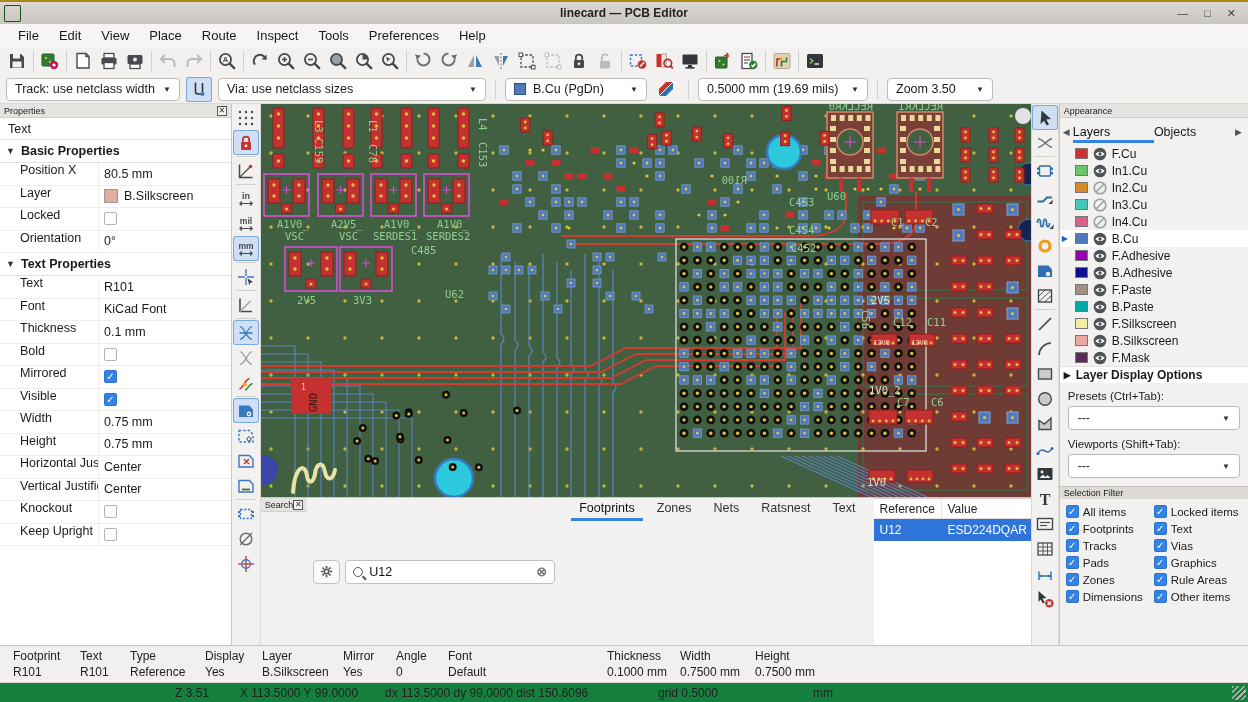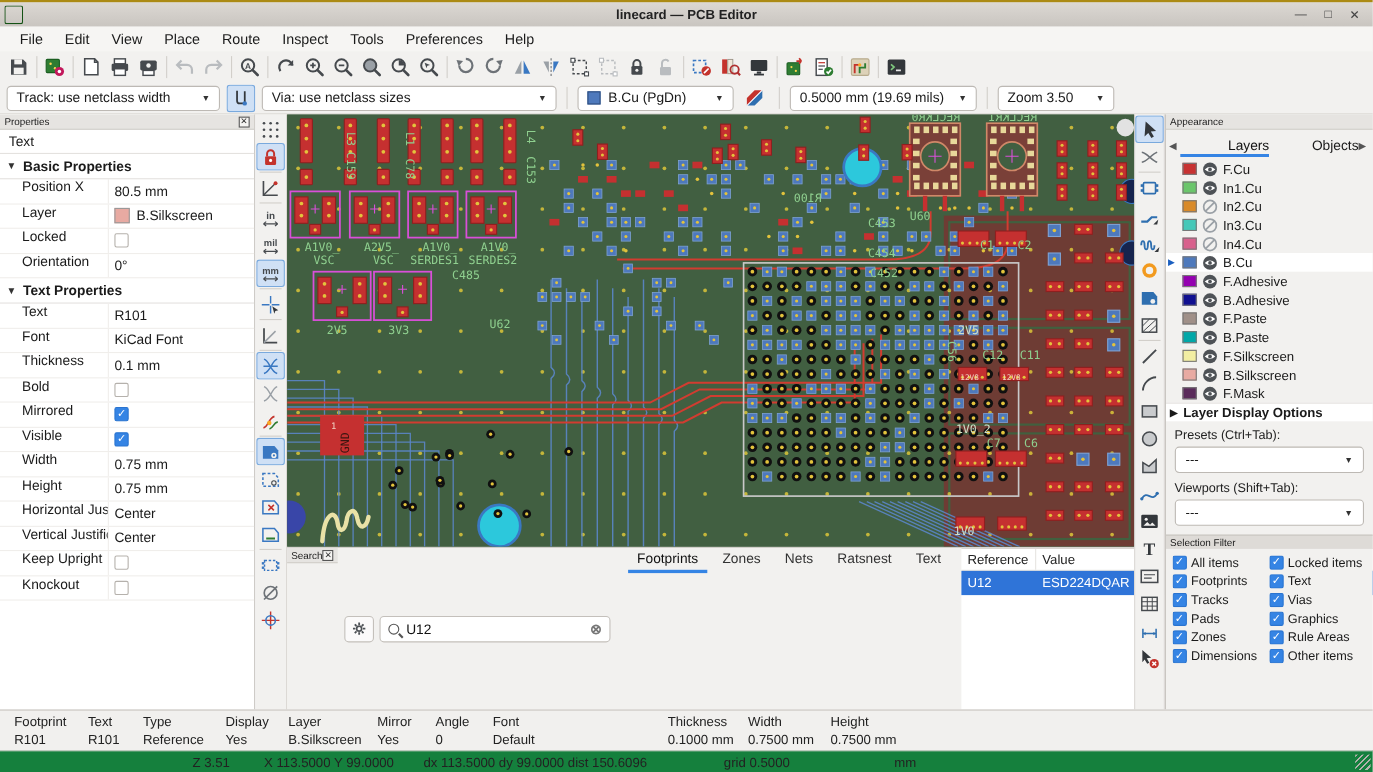--- a/index.html
+++ b/index.html
@@ -60,21 +60,21 @@
   .thead,.trow{display:flex;font-size:12px;align-items:center}
   .thead{height:20px;border-bottom:1px solid #e2e0dd;color:#222}
   .th{height:100%;display:flex;align-items:center;padding:0 6px;border-right:1px solid #e7e5e2}
   .trow{height:22px;width:667px;background:#2f74d8;color:#fff}
   .td{padding:0 6px;overflow:hidden;white-space:nowrap}
   .c0{width:68px}.c1{width:284px}.c2{width:105px;justify-content:center;text-align:center}.c3{width:105px;justify-content:center;text-align:center}.c4{width:105px;justify-content:center;text-align:center}
   
   .rightpanel{width:196px;background:#f2f1ef;border-left:1px solid #c9c6c1;display:flex;flex-direction:column}
   .atabs{display:flex;align-items:center;height:27px;padding:0 3px;flex:0 0 auto}
   .aarr{font-size:9px;color:#555;width:10px}
-  .atab{flex:1;text-align:right;font-size:12.5px;padding:5px 0 4px;box-shadow:inset 0 -3px 0 transparent}
+  .atab{flex:1;text-align:left;font-size:12.5px;padding:5px 0 4px;box-shadow:inset 0 -3px 0 transparent}
   .atab.active{box-shadow:inset 0 -3px 0 #3584e4;color:#111}
   .lrow{height:17px;display:flex;align-items:center;gap:5px;padding-left:2px;font-size:12px;flex:0 0 auto}
   .lrow .arr{width:8px;font-size:8px;color:#1a5fc0;visibility:hidden;flex:0 0 auto}
   .lrow.selected{background:#fff}
   .lrow.selected .arr{visibility:visible}
   .lsw{width:13px;height:11px;border:1px solid #777;flex:0 0 auto}
   .eye{width:14px;height:14px;flex:0 0 auto;display:flex}
   .ldo{height:17px;background:#fff;display:flex;align-items:center;gap:5px;padding-left:4px;font-size:12px;font-weight:bold;flex:0 0 auto;border-top:1px solid #e4e2df}
   .ldo .tri{font-size:9px}
   .presetlbl{padding:7px 8px 0;font-size:11.5px;color:#222}
@@ -383,21 +383,21 @@
         <svg viewBox="0 0 20 20">
           <rect x="2" y="3" width="16" height="14" rx="1.5" fill="#33373b"></rect>
           <path d="M5 7.5l2.8 2.5L5 12.5" fill="none" stroke="#7ec87e" stroke-width="1.5"></path>
           <line x1="9.5" y1="13" x2="14" y2="13" stroke="#e8e8e8" stroke-width="1.5"></line>
         </svg>
       </span>
     </div>
   </div>
 
 <div class="toolbar2">
-  <div class="dd" style="width:194px">
+  <div class="dd" style="width:174px">
     <span>Track: use netclass width</span>
       <span class="caret">▼</span>
   </div>
   <div class="tbtn active" id="btn-track-posture">
       <span style="display:flex">
         <svg viewBox="0 0 20 20">
           <path d="M6.5 3.5v9a2.5 2.5 0 002.5 2.5h4.5v-11" fill="none" stroke="#33373b" stroke-width="1.6"></path>
           <circle cx="13.5" cy="15" r="2" fill="#3a78c2"></circle>
         </svg>
       </span>
@@ -530,27 +530,27 @@
             <span>Center</span>
           </span>
         </div>
         <div class="prow">
           <span class="plabel">Vertical Justifica...</span>
           <span class="pval">
             <span>Center</span>
           </span>
         </div>
         <div class="prow">
-          <span class="plabel">Keep Upright</span>
+          <span class="plabel">Knockout</span>
           <span class="pval">
             <span class="cb"></span>
           </span>
         </div>
         <div class="prow">
-          <span class="plabel">Knockout</span>
+          <span class="plabel">Keep Upright</span>
           <span class="pval">
             <span class="cb"></span>
           </span>
         </div>
       </div>
   </div>
 
   <div class="vtoolbar" id="toolbar-left">
       <div class="tbtn">
         <span style="display:flex">

